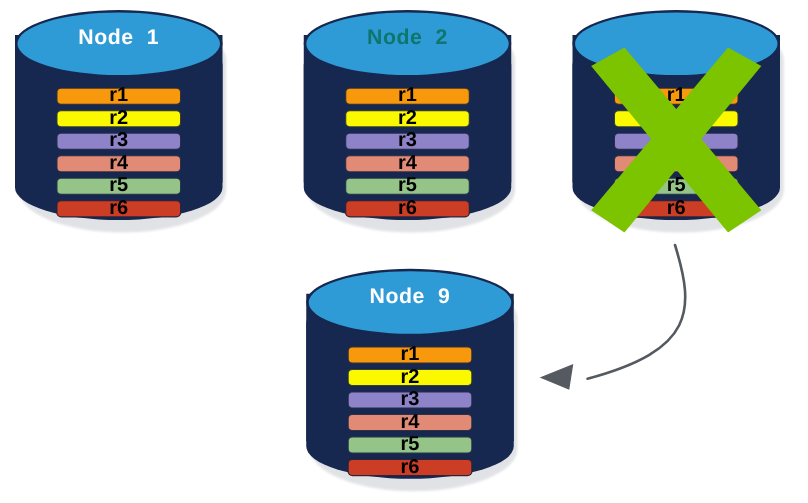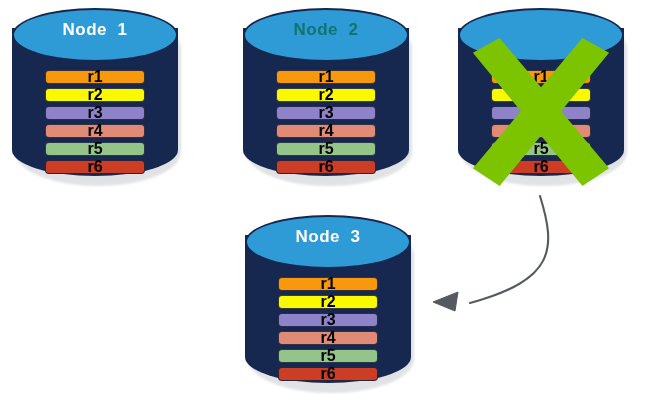--- a/index.html
+++ b/index.html
@@ -179,21 +179,21 @@
         <svg class="fail-x" viewBox="0 0 100 100">
           <polygon points="4,10 22,0 96,88 78,100" fill="#7dc400"></polygon>
           <polygon points="78,0 96,10 22,100 4,88" fill="#7dc400"></polygon>
         </svg>
       </div>
       <div class="node" style="left: 245px; top: 215px;">
         <div class="node-shadow"></div>
         <div class="node-body" style="background: rgb(22, 40, 79);"></div>
         <div class="node-body-rect" style="background: rgb(22, 40, 79);"></div>
         <div class="node-top" style="background: rgb(46, 155, 214); border-color: rgb(22, 40, 79);"></div>
-        <div class="node-title" style="color: rgb(255, 255, 255);">Node  3</div>
+        <div class="node-title" style="color: rgb(255, 255, 255);">Node  9</div>
         <div class="rows">
           <div class="row-bar" style="background: rgb(248, 152, 12);">r1</div>
           <div class="row-bar" style="background: rgb(251, 249, 0);">r2</div>
           <div class="row-bar" style="background: rgb(142, 130, 200);">r3</div>
           <div class="row-bar" style="background: rgb(225, 138, 118);">r4</div>
           <div class="row-bar" style="background: rgb(148, 196, 136);">r5</div>
           <div class="row-bar" style="background: rgb(204, 61, 38);">r6</div>
         </div>
       </div>
     </div>

